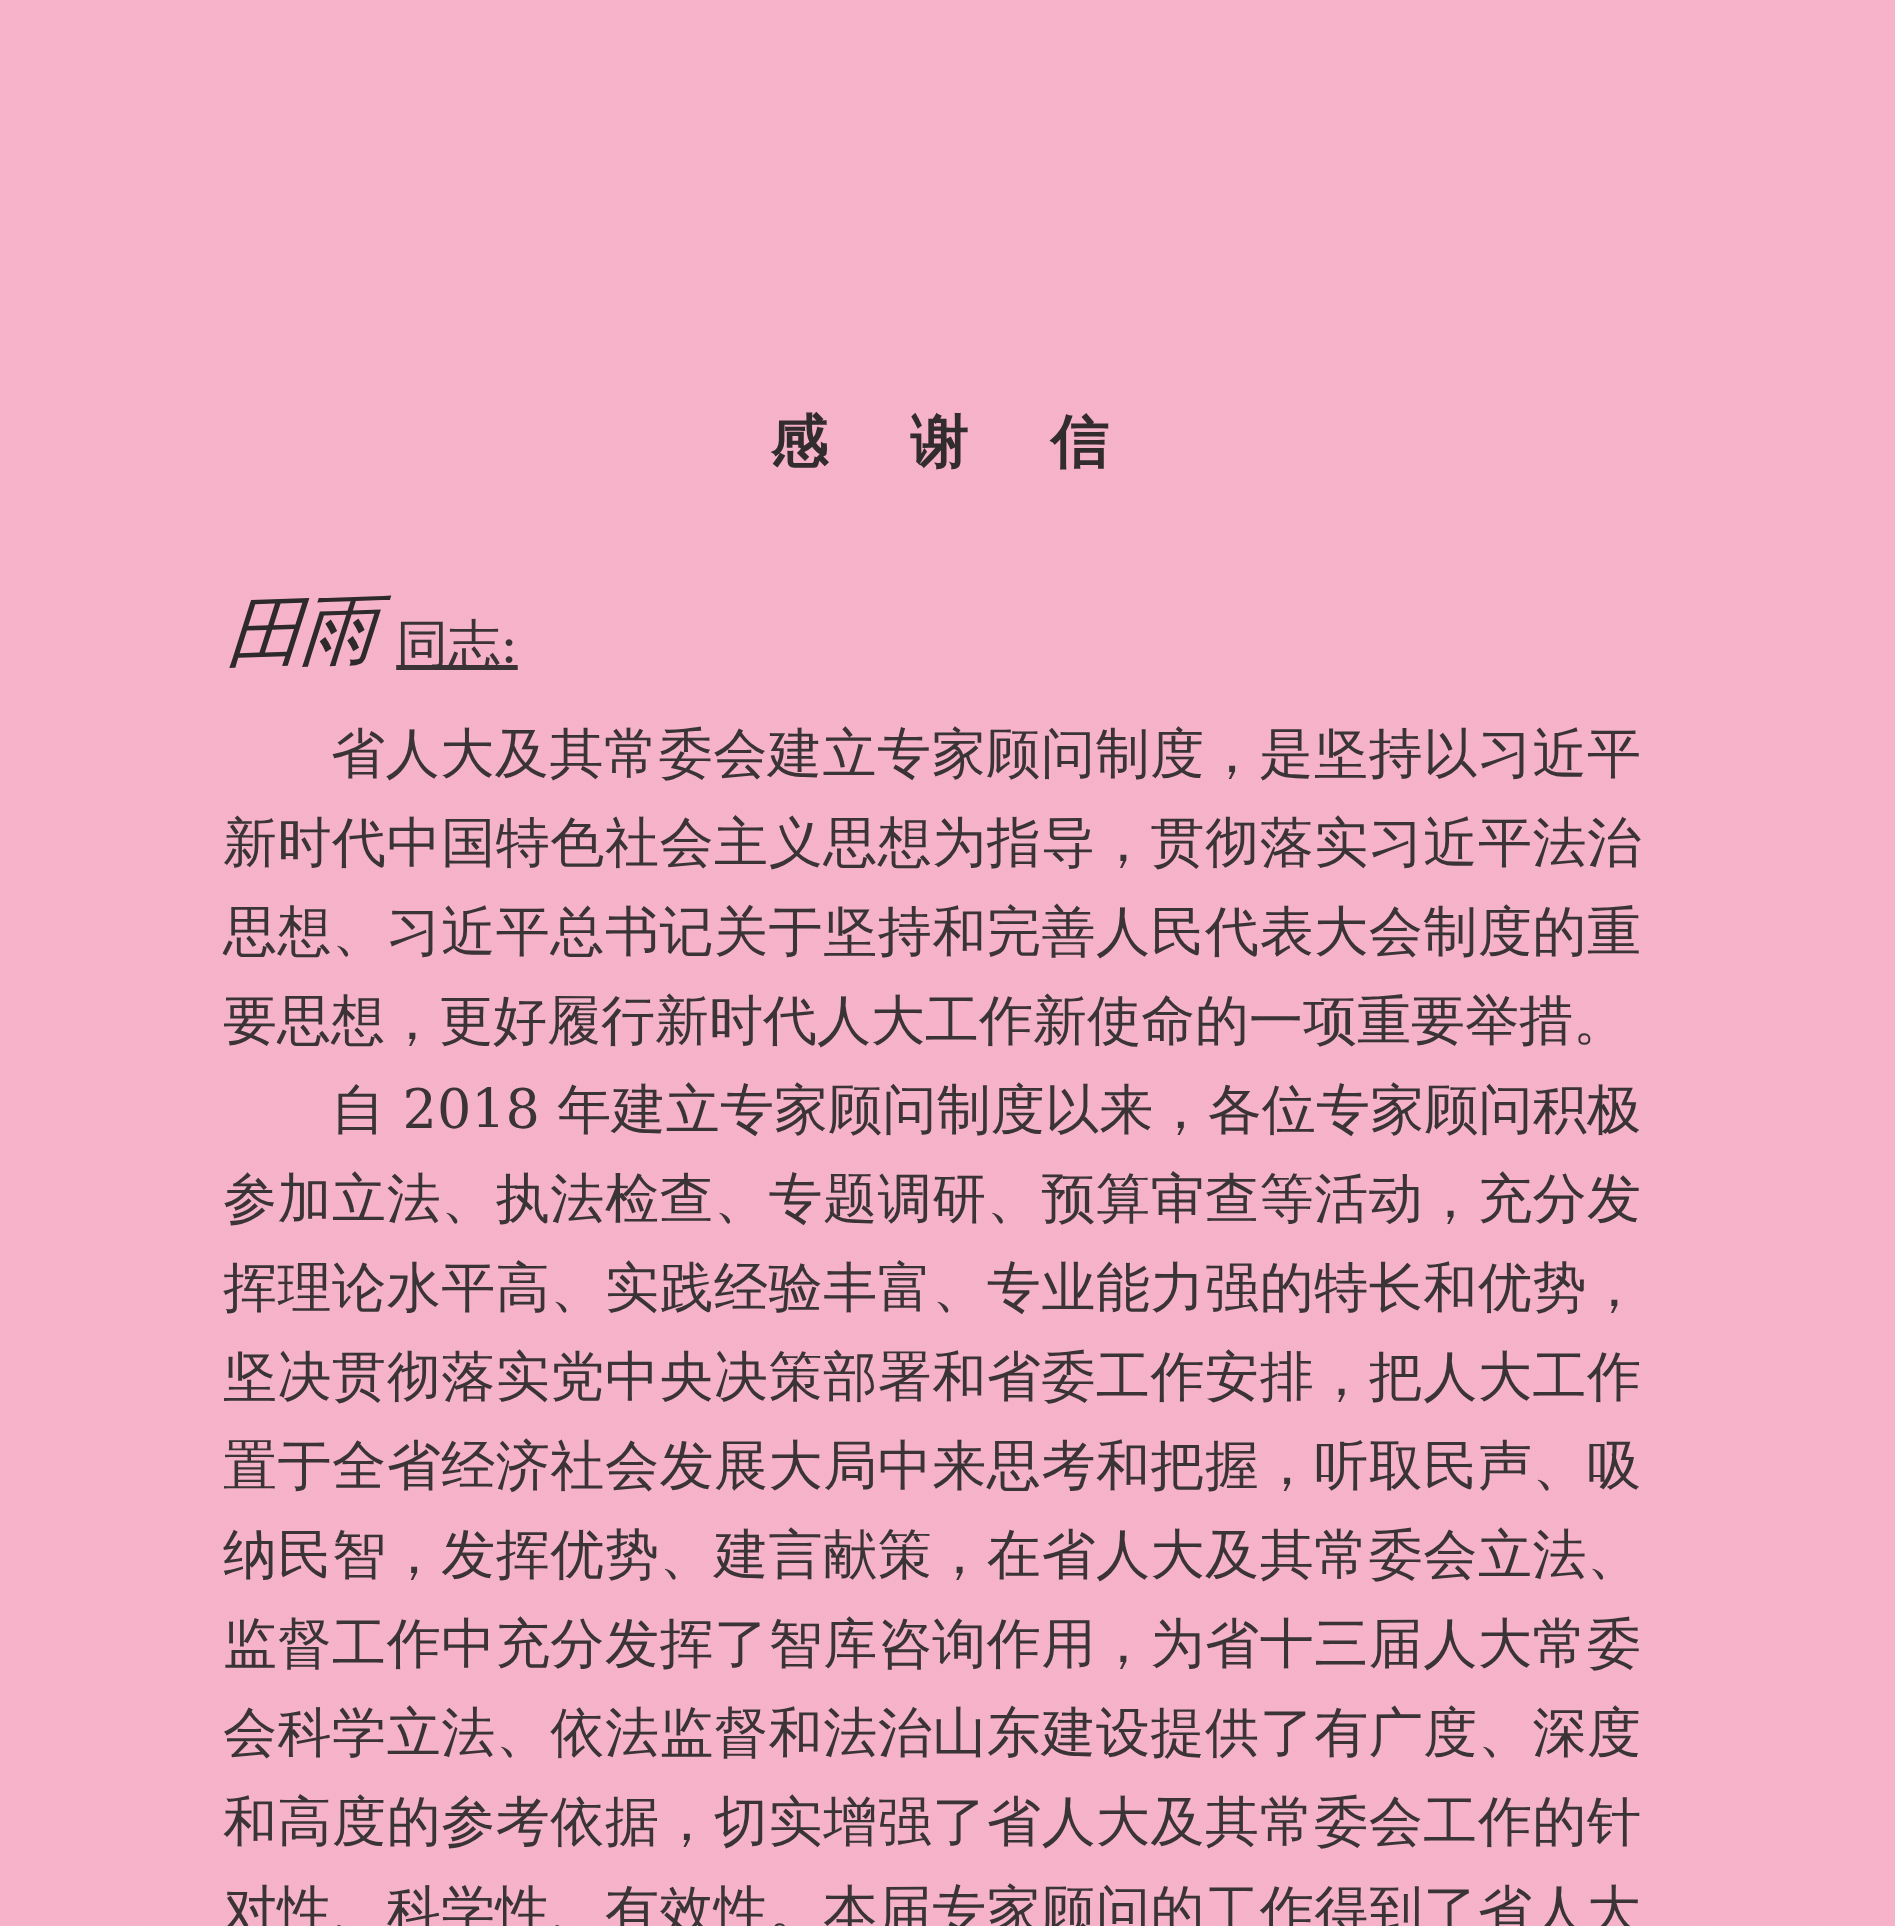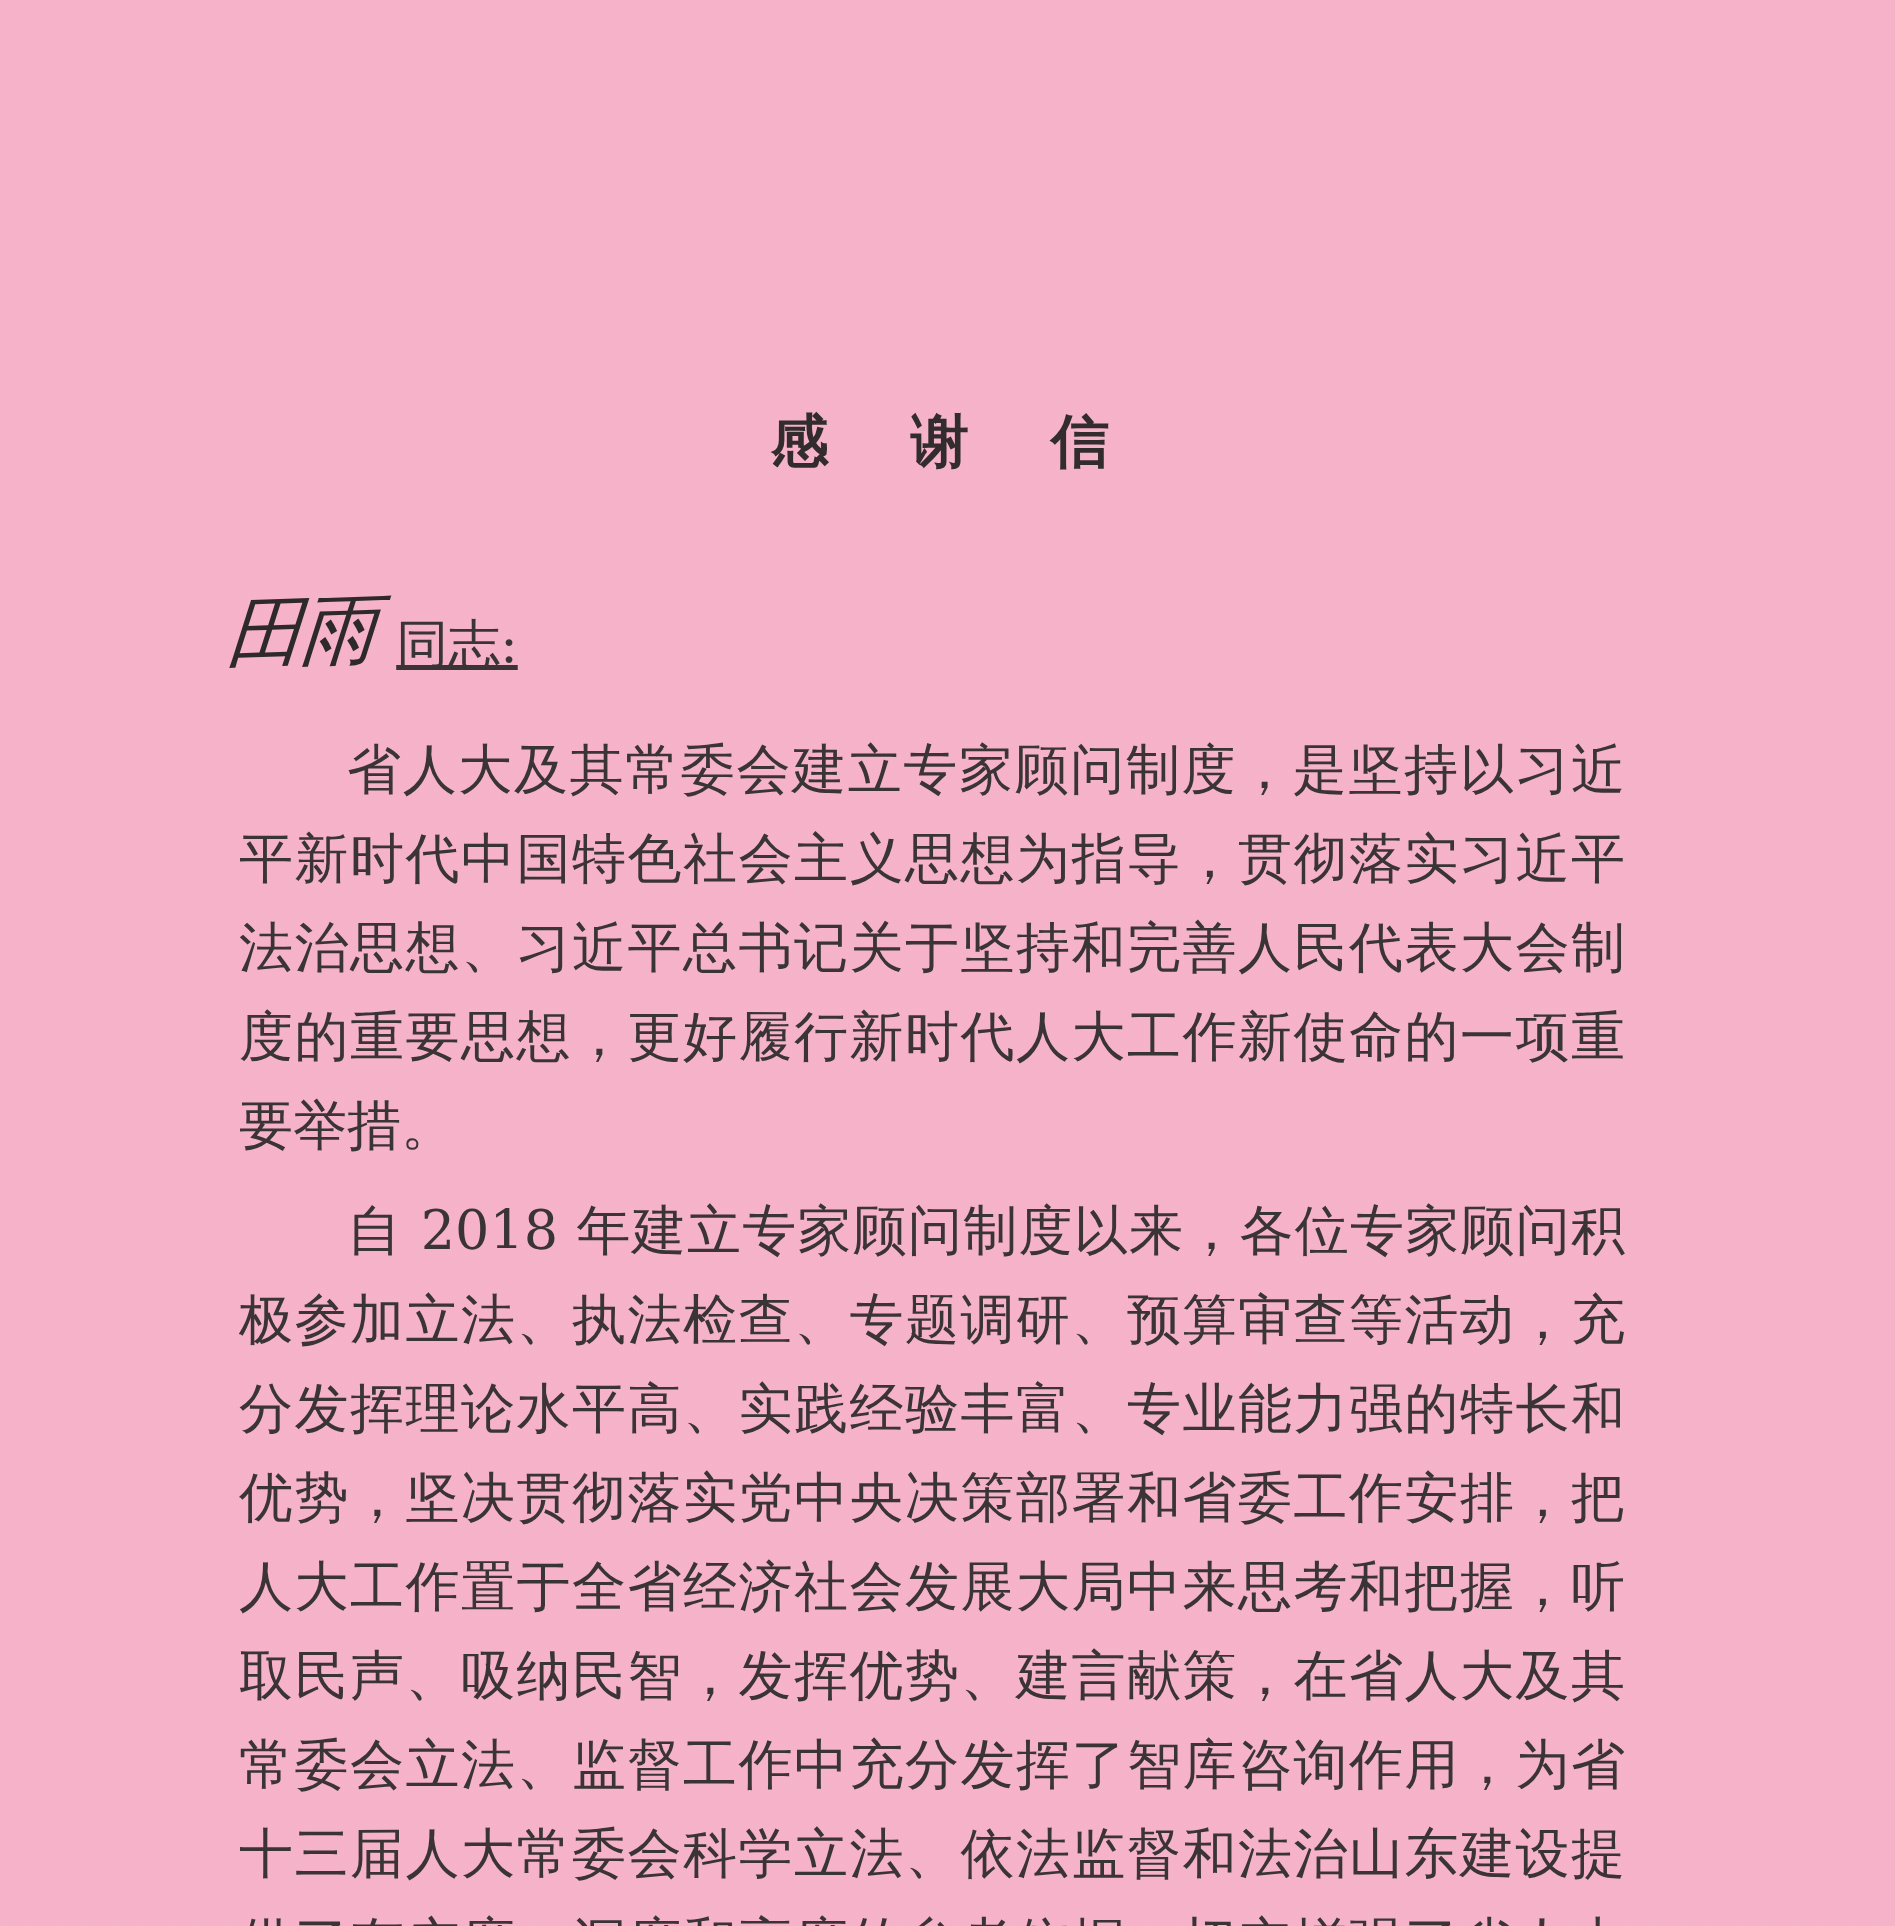--- a/index.html
+++ b/index.html
@@ -60,21 +60,21 @@
       position: absolute;
       left: 223px;
       width: 1418px;
       top: 709px;
       font-size: 54px;
       line-height: 89px;
       text-align: justify;
       text-justify: inter-character;
     }
     .para {
-      margin: 16px;
+      margin: 0;
       text-indent: 108px;
     }
   </style>
 </head>
 <body>
 
 <div class="paper"></div>
 
 <div class="title">感 谢 信</div>
 

